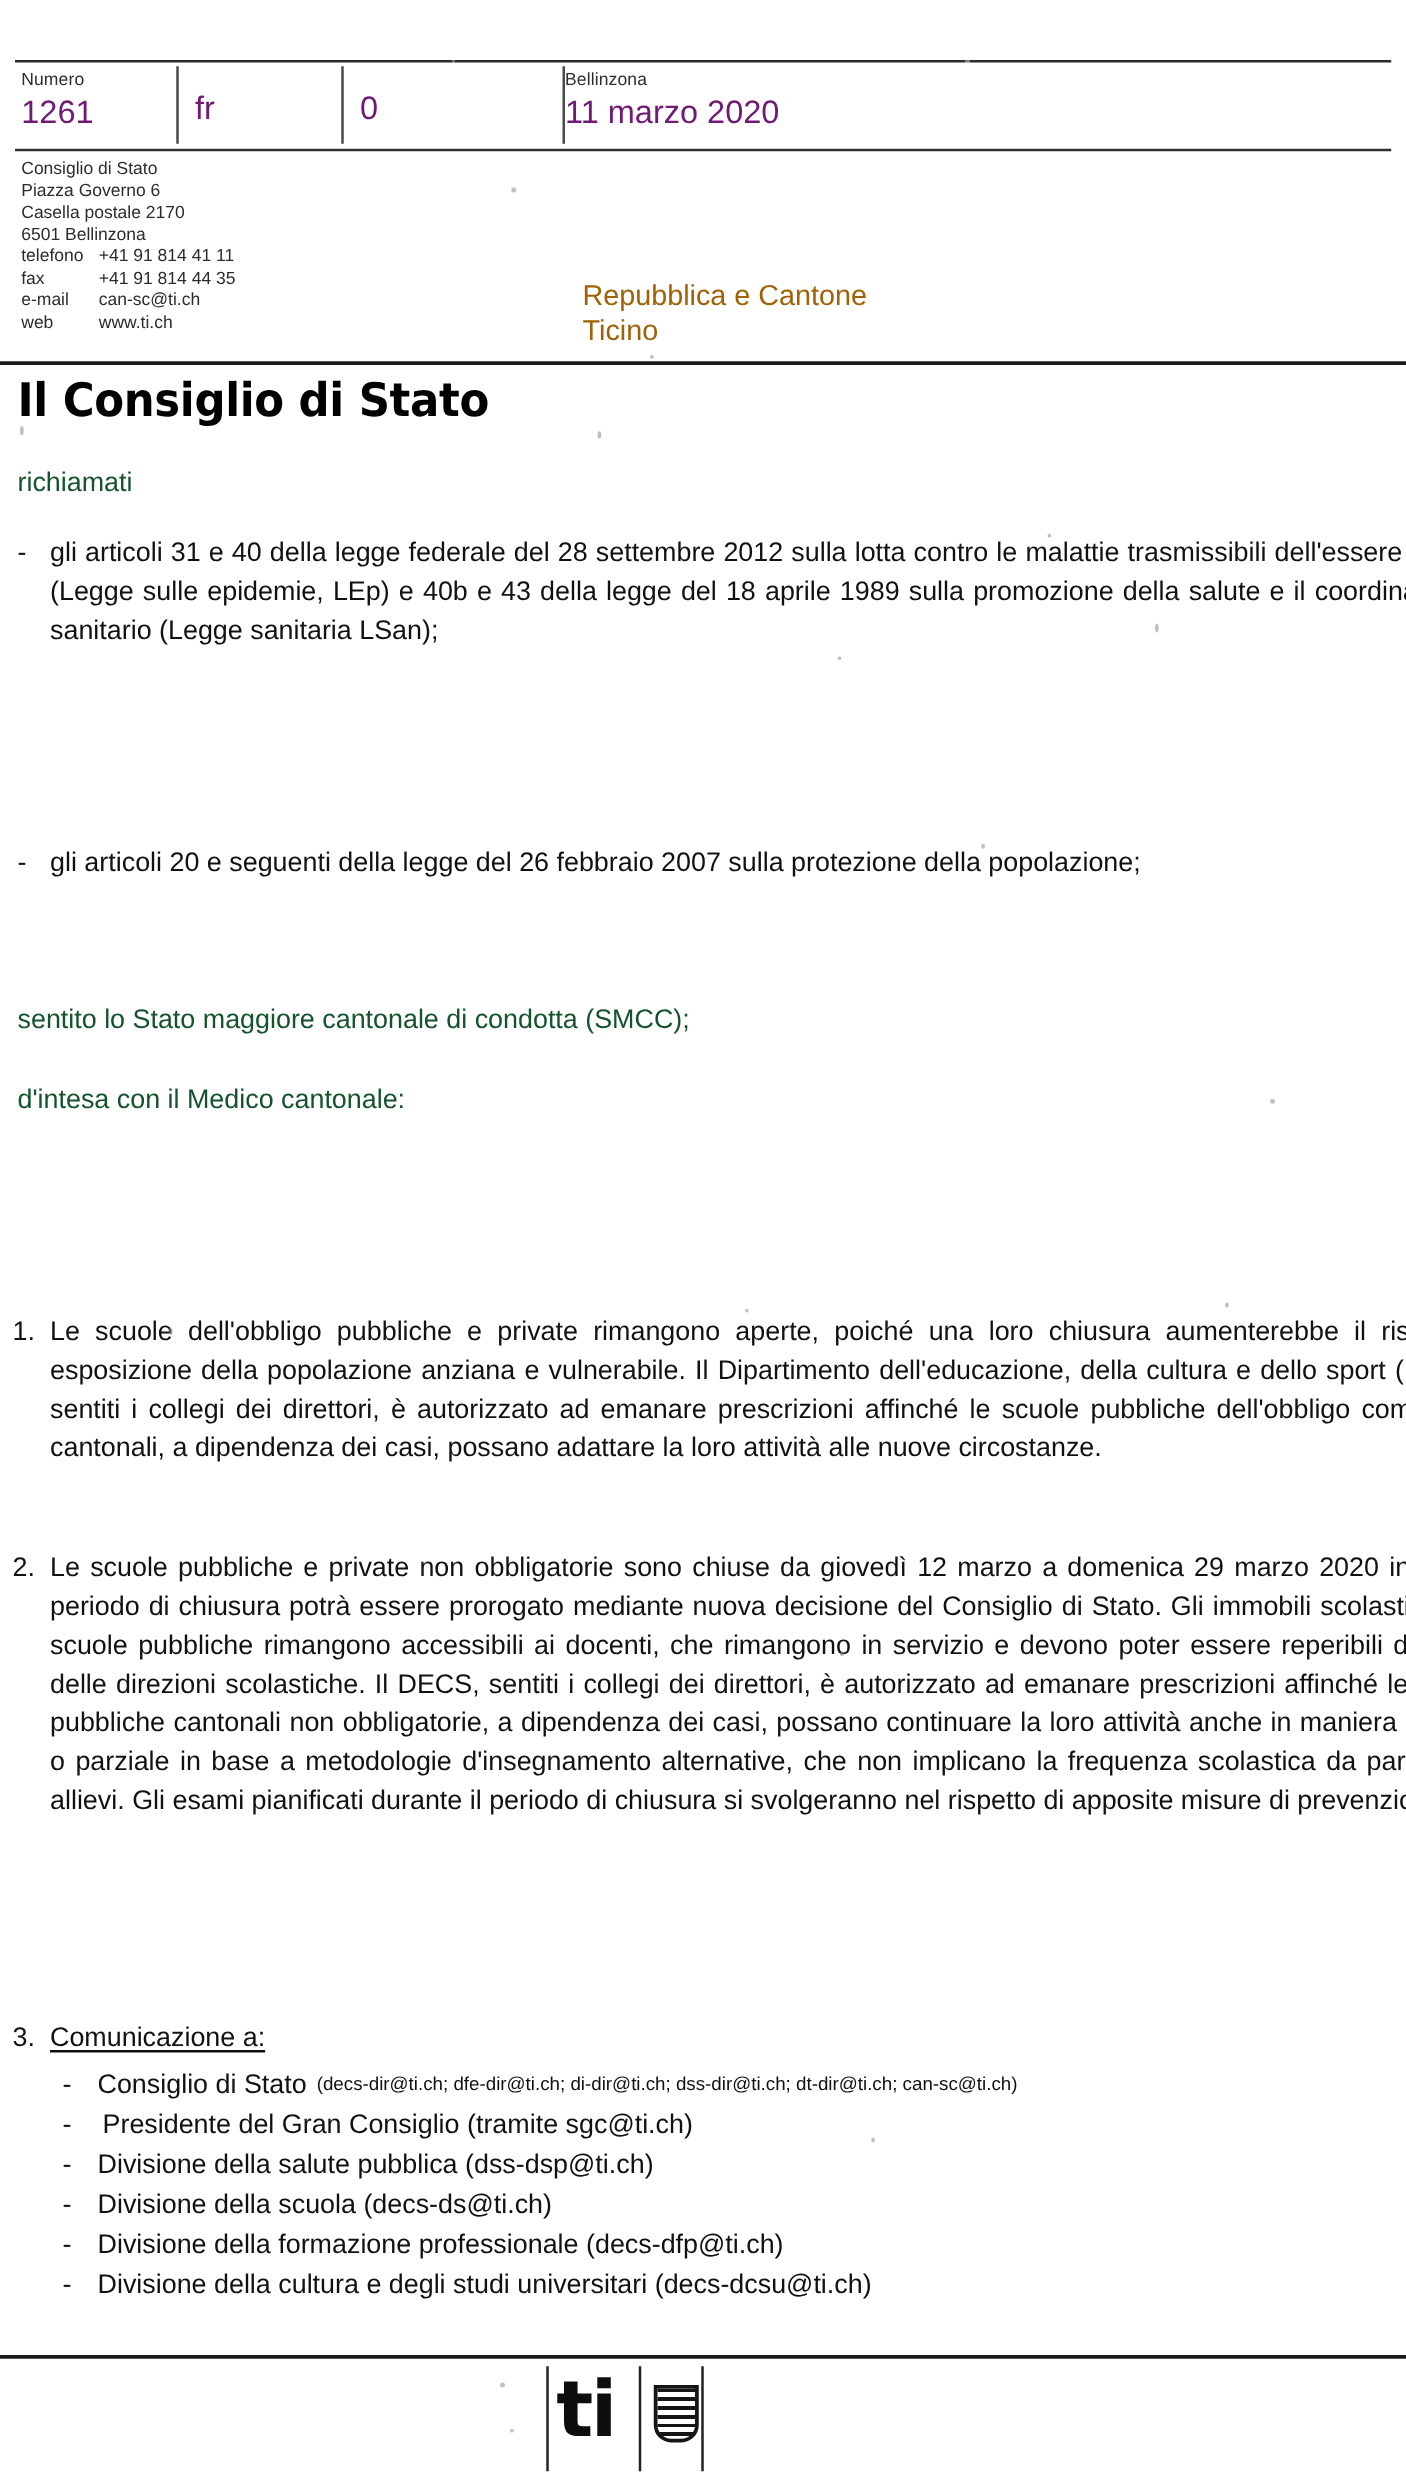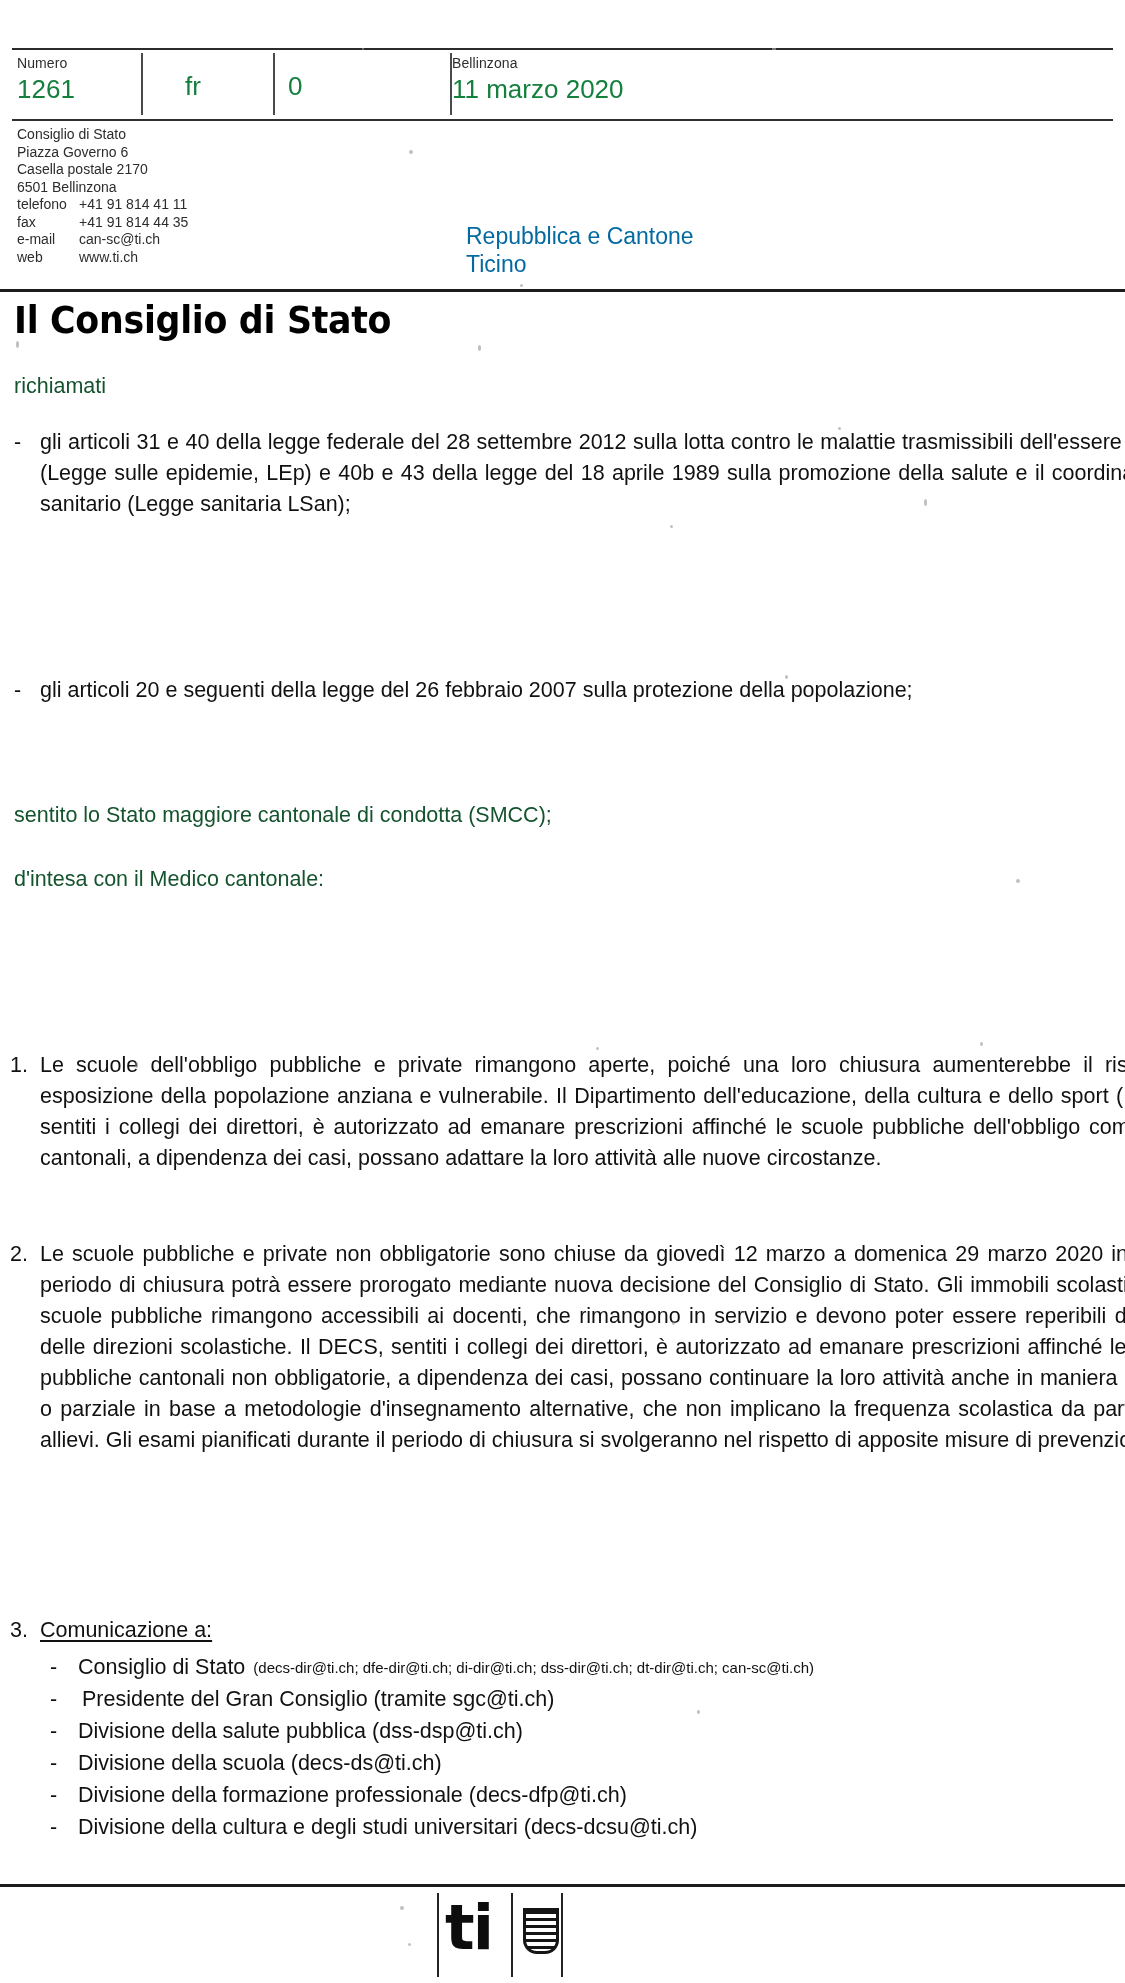--- a/index.html
+++ b/index.html
@@ -86,21 +86,21 @@
   .hfield .h-label {
     font-size: 14px;
     line-height: 16px;
     color: #2d2d2d;
     letter-spacing: .1px;
     white-space: nowrap;
   }
   .hfield .h-value {
     font-size: 26px;
     line-height: 30px;
-    color: #15803d;
+    color: #701a75;
     margin-top: 3px;
     white-space: nowrap;
   }
 
   
   .sender {
     position: absolute;
     left: 17px;
     top: 126px;
     font-size: 14px;
@@ -112,21 +112,21 @@
   .sender .k { width: 62px; flex: 0 0 62px; }
   .sender .v { white-space: nowrap; }
 
   
   .canton {
     position: absolute;
     left: 466px;
     top: 222px;
     font-size: 23px;
     line-height: 28px;
-    color: #0369a1;
+    color: #a16207;
     white-space: nowrap;
   }
 
   
   .doc-title {
     position: absolute;
     left: 14px;
     top: 299px;
     font-size: 37px;
     line-height: 44px;
@@ -270,21 +270,21 @@
   <div class="vdiv" style="left:141px;"></div>
   <div class="vdiv" style="left:273px;"></div>
   <div class="vdiv" style="left:450px;"></div>
 
   <div class="hfield" style="left:17px; top:55px;">
     <div class="h-label">Numero</div>
     <div class="h-value">1261</div>
   </div>
 
   <div class="hfield" style="left:156px; top:71px;">
-    <div class="h-value" style="margin-top:0;margin-left:29px;">fr</div>
+    <div class="h-value" style="margin-top:0;">fr</div>
   </div>
 
   <div class="hfield" style="left:288px; top:71px;">
     <div class="h-value" style="margin-top:0;">0</div>
   </div>
 
   <div class="hfield" style="left:452px; top:55px;">
     <div class="h-label">Bellinzona</div>
     <div class="h-value">11 marzo 2020</div>
   </div>

